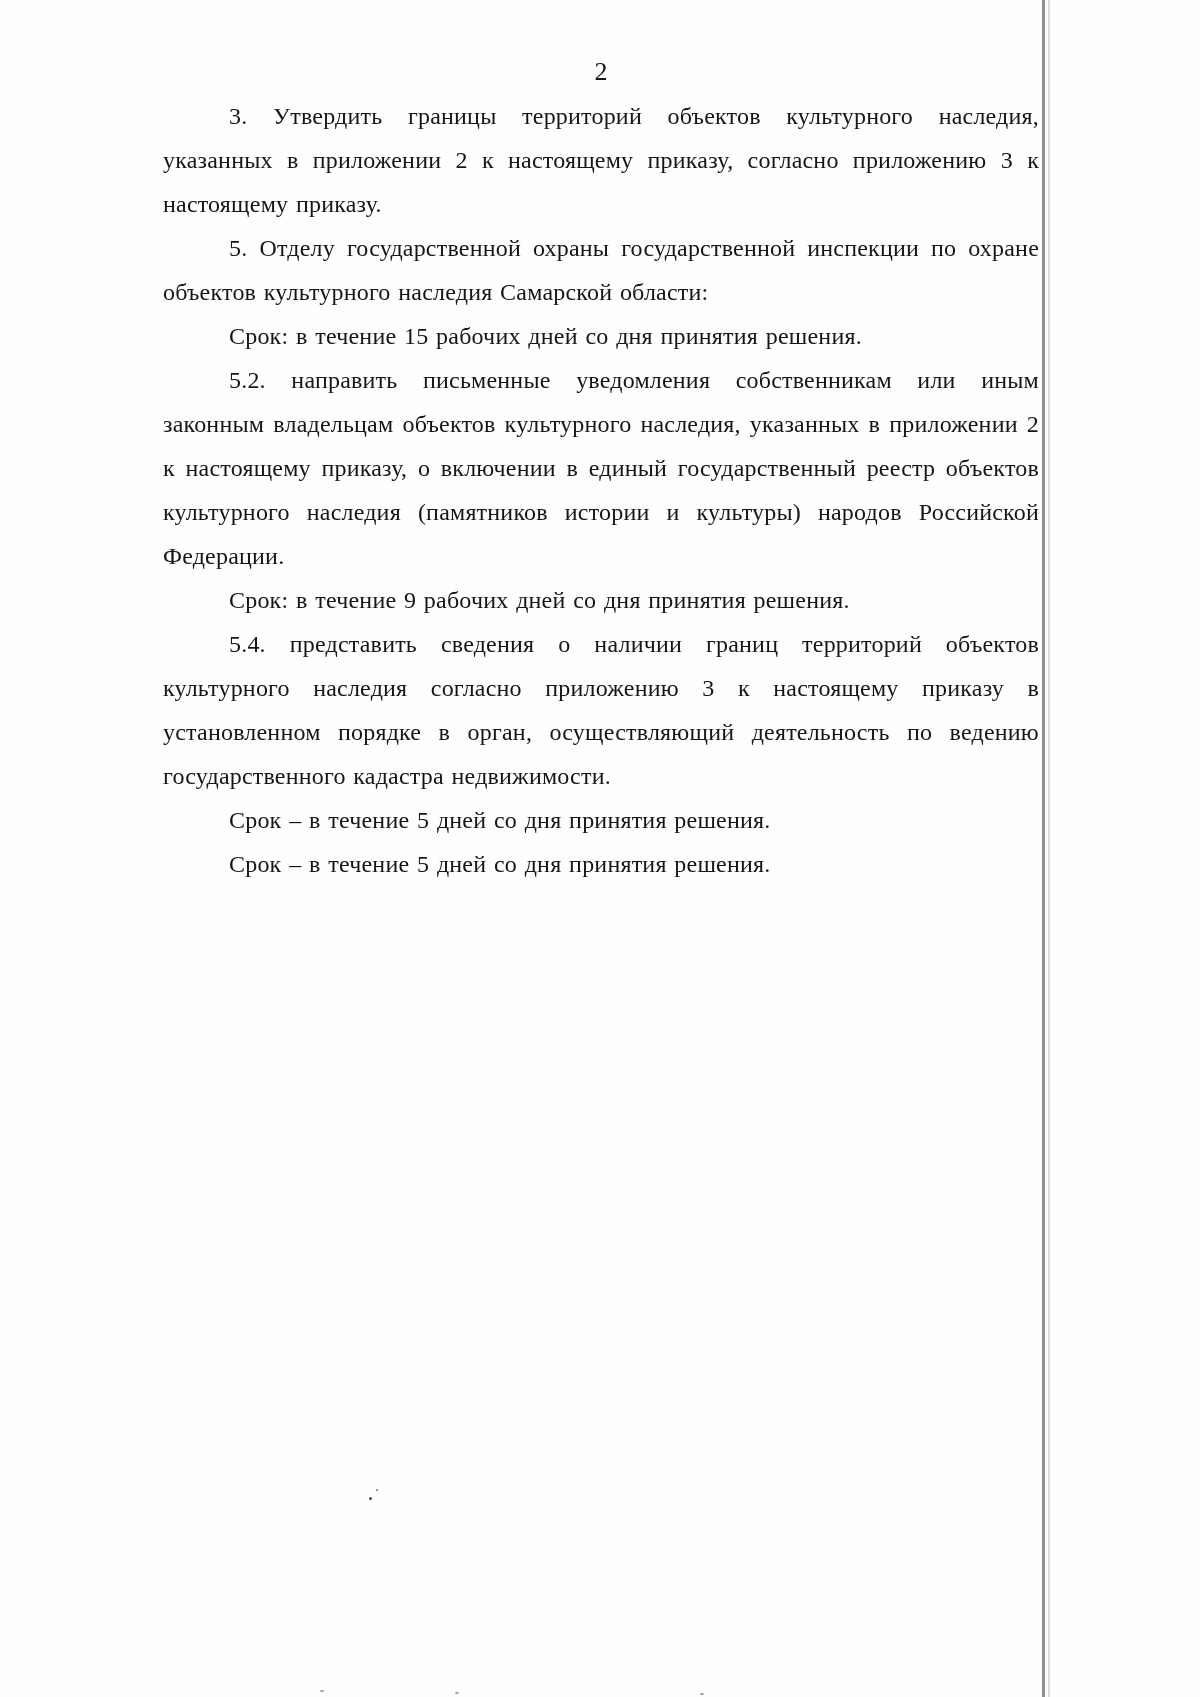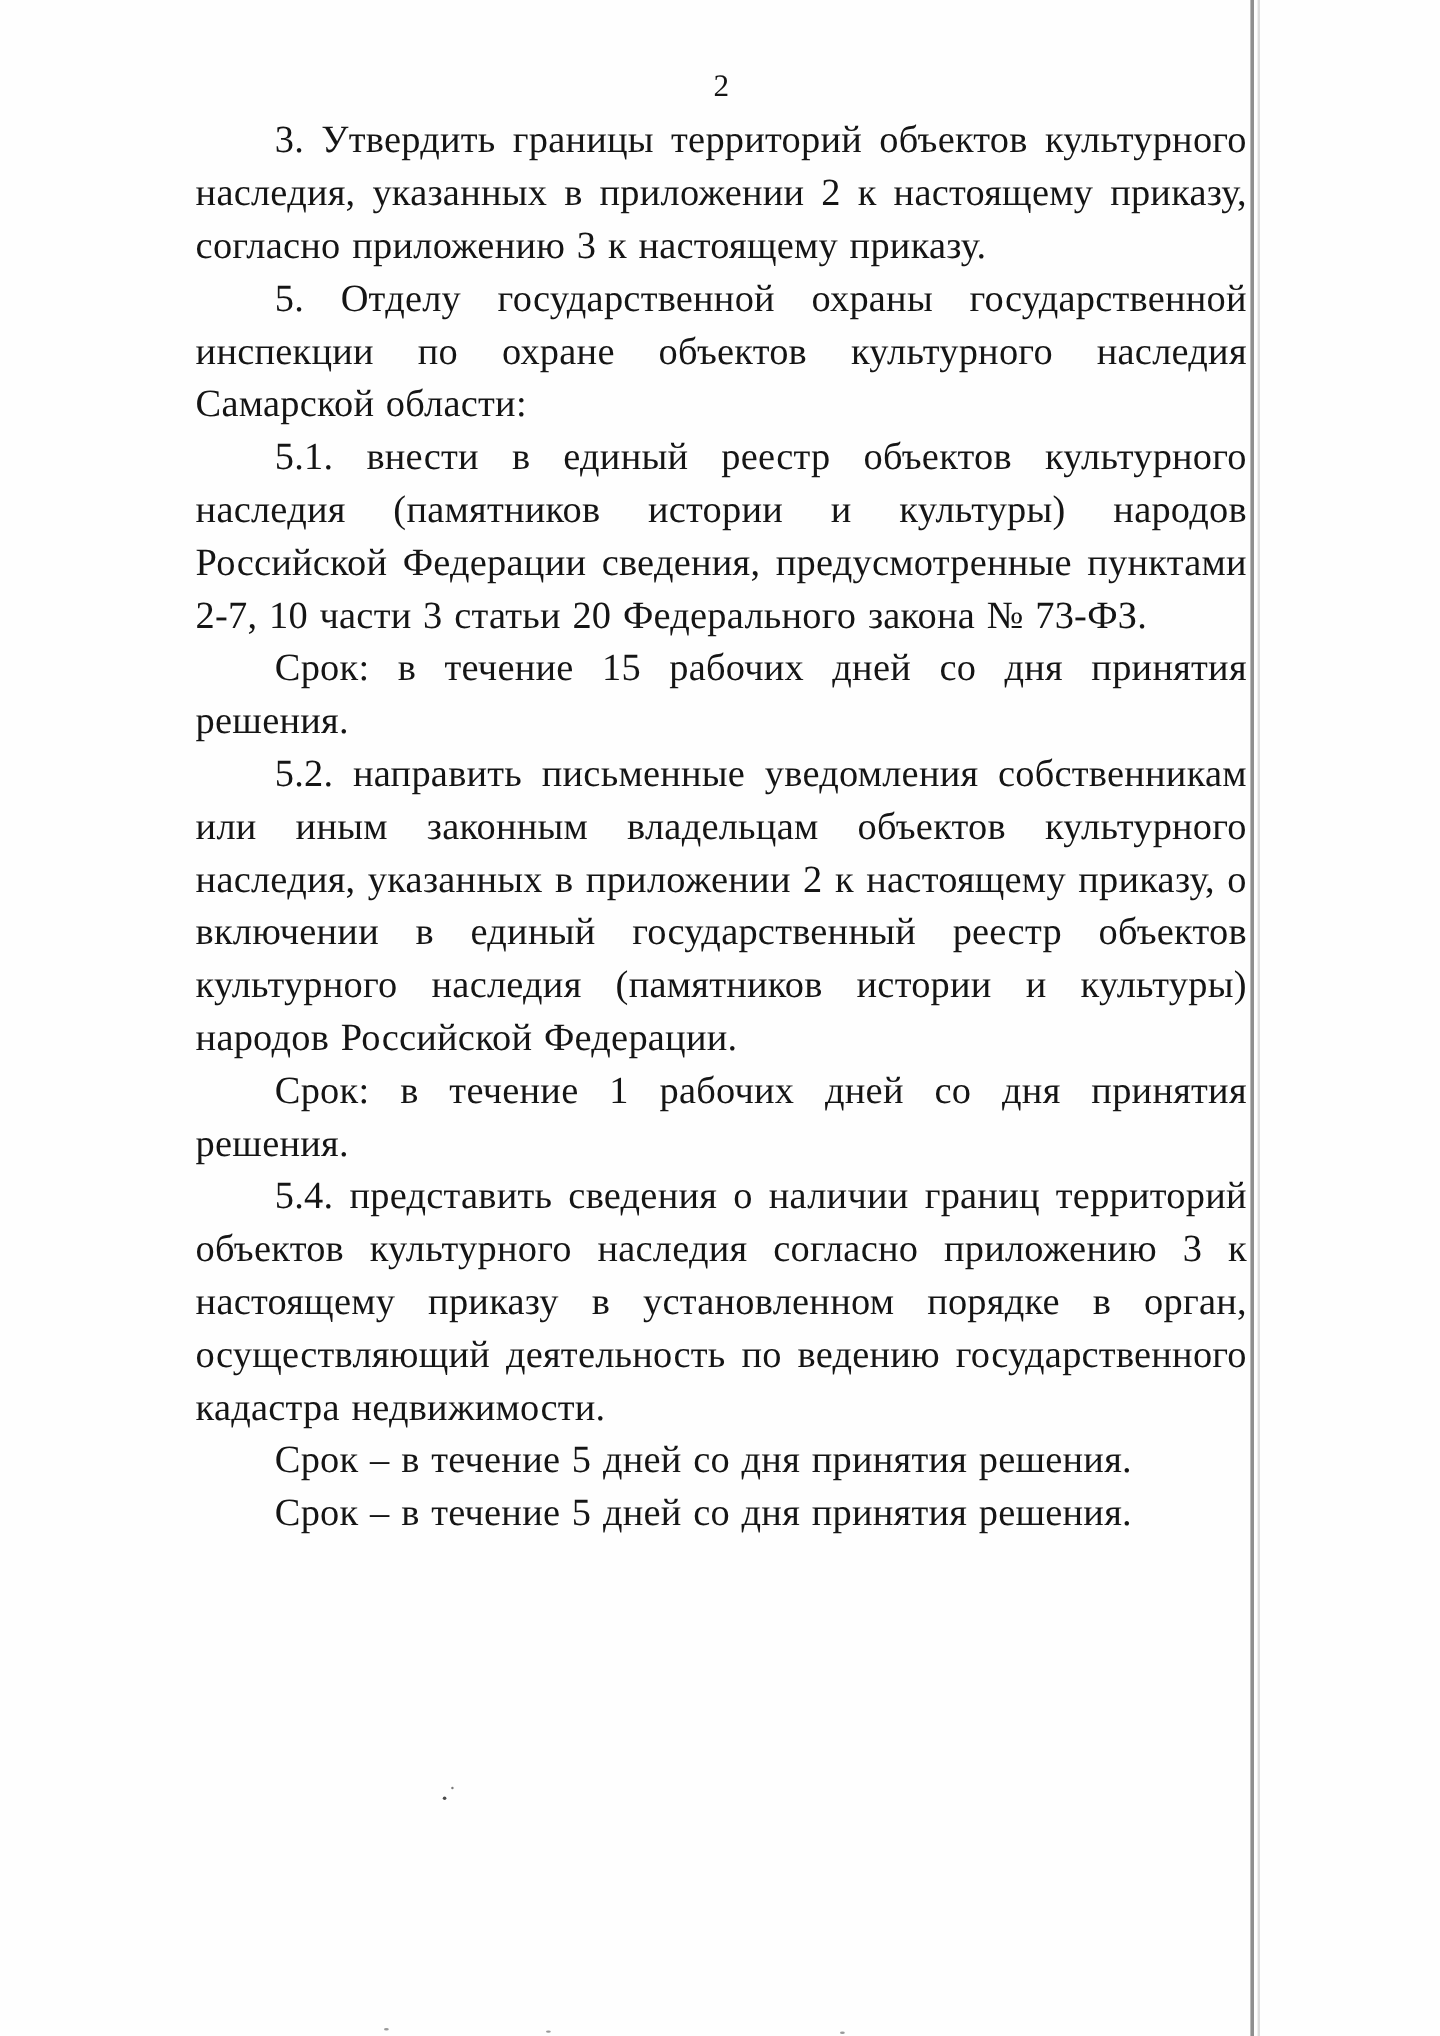--- a/index.html
+++ b/index.html
@@ -22,21 +22,21 @@
     top: 50px;
     width: 876px;
   }
   .page-number {
     text-align: center;
     font-size: 26px;
     line-height: 44px;
   }
   .para {
     margin: 0;
-    font-size: 32px;
+    font-size: 24px;
     line-height: 44px;
     text-align: justify;
     text-indent: 66px;
     letter-spacing: 0.2px;
     word-spacing: 1.5px;
   }
   
   .scan-line {
     position: absolute;
     top: 0;
@@ -68,24 +68,23 @@
 <div class="page">
 
   <div class="scan-line"></div>
   <div class="scan-line scan-line-light"></div>
 
   <div class="content">
     <div class="page-number">2</div>
 
     <p class="para">3. Утвердить границы территорий объектов культурного наследия, указанных в приложении 2 к настоящему приказу, согласно приложению 3 к настоящему приказу.</p>
     <p class="para">5. Отделу государственной охраны государственной инспекции по охране объектов культурного наследия Самарской области:</p>
-    <p class="para">5.1. внести в единый реестр объектов культурного наследия (памятников истории и культуры) народов Российской Федерации сведения, предусмотренные пунктами 2-7, 10 части 3 статьи 20 Федерального закона № 73-ФЗ.</p>
     <p class="para">Срок: в течение 15 рабочих дней со дня принятия решения.</p>
     <p class="para">5.2. направить письменные уведомления собственникам или иным законным владельцам объектов культурного наследия, указанных в приложении 2 к настоящему приказу, о включении в единый государственный реестр объектов культурного наследия (памятников истории и культуры) народов Российской Федерации.</p>
-    <p class="para">Срок: в течение 1 рабочих дней со дня принятия решения.</p>
+    <p class="para">Срок: в течение 9 рабочих дней со дня принятия решения.</p>
     <p class="para">5.4. представить сведения о наличии границ территорий объектов культурного наследия согласно приложению 3 к настоящему приказу в установленном порядке в орган, осуществляющий деятельность по ведению государственного кадастра недвижимости.</p>
     <p class="para">Срок – в течение 5 дней со дня принятия решения.</p>
     <p class="para">Срок – в течение 5 дней со дня принятия решения.</p>
   </div>
 
   <div class="speck speck-a"></div>
   <div class="speck speck-b"></div>
   <div class="speck speck-c"></div>
   <div class="speck speck-d"></div>
   <div class="speck speck-e"></div>

